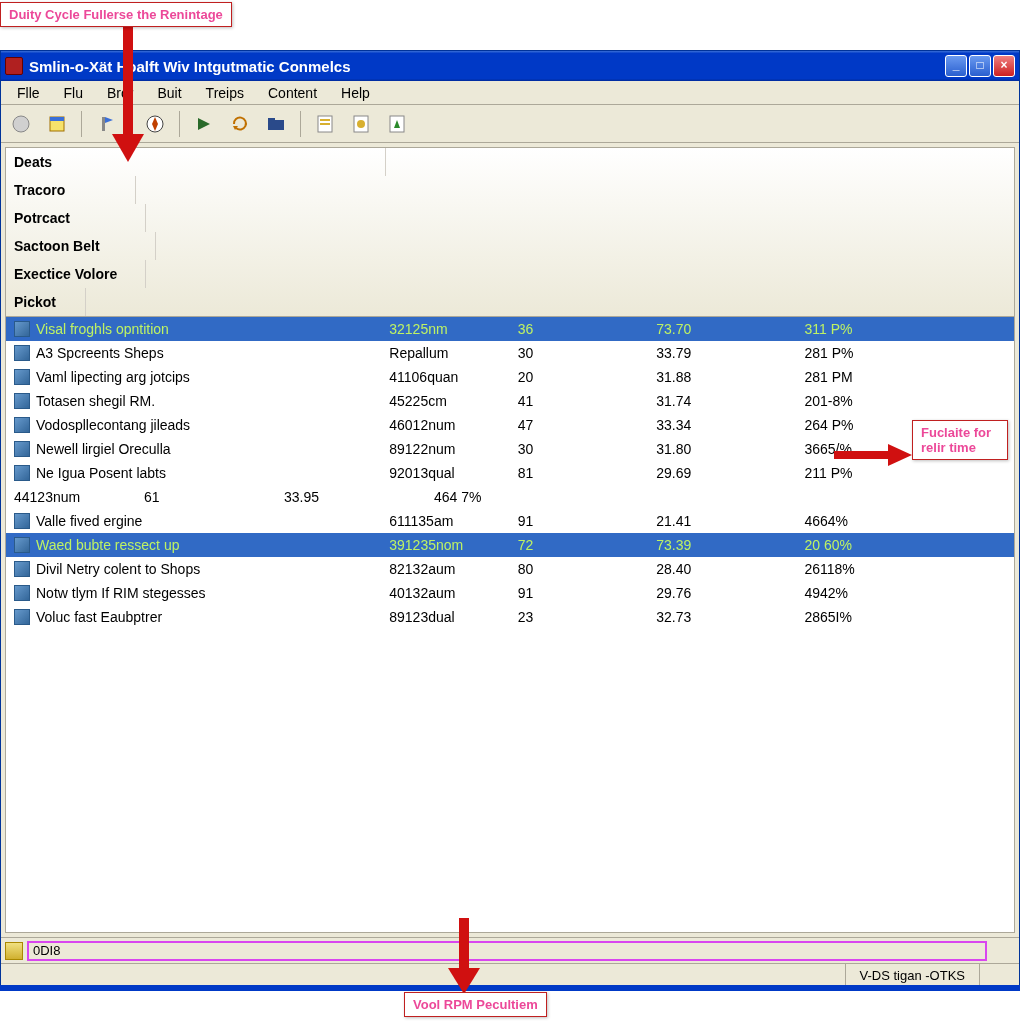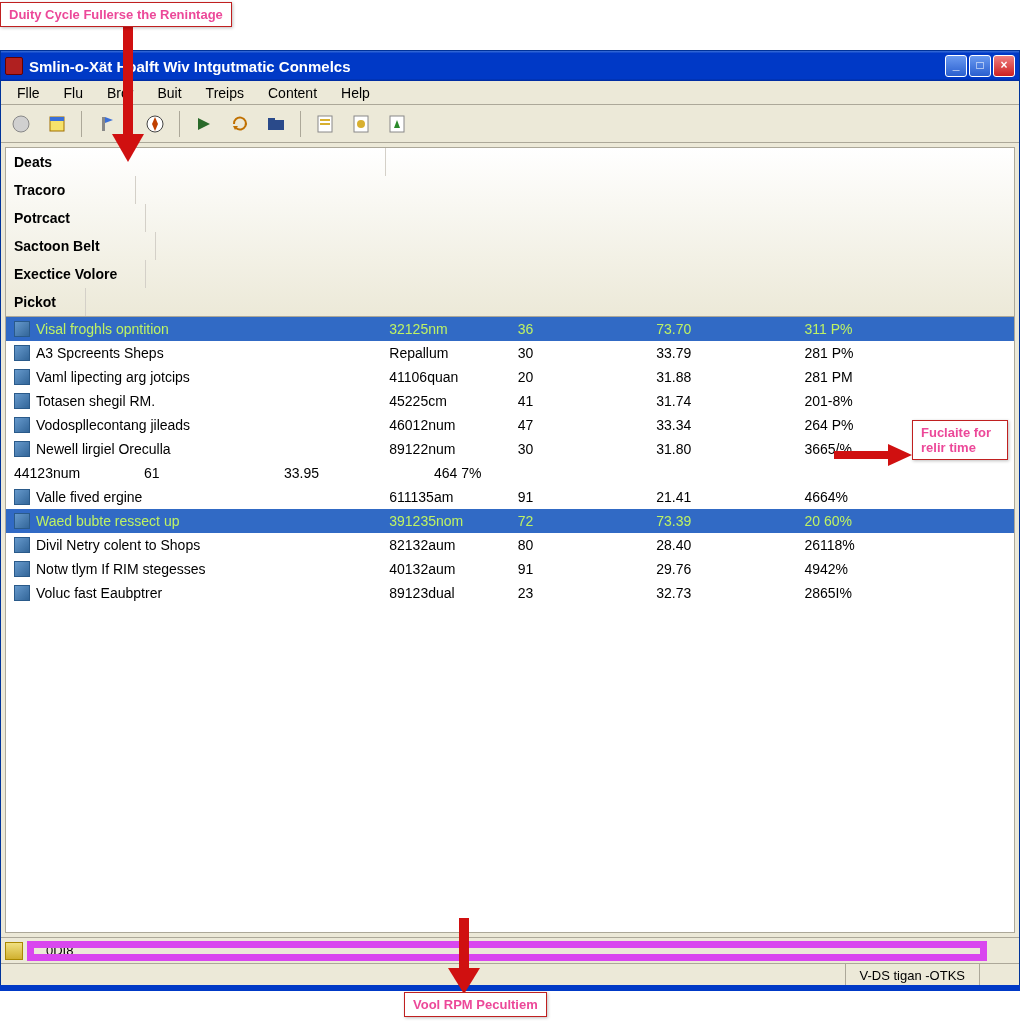--- a/index.html
+++ b/index.html
@@ -147,24 +147,24 @@
     padding: 0 4px;
     font-size: 13px;
     gap: 4px;
   }
   .status-icon {
     width: 18px; height: 18px;
     background: linear-gradient(to bottom, #f0e080, #d0b030);
     border: 1px solid #aa8800;
   }
   .statusbar-top input {
-    border: 7px solid #d946ef;
+    border: 2px solid #d946ef;
     height: 20px;
     width: 960px;
-    padding: 0 12px;
+    padding: 0 4px;
     font-size: 13px;
     background: #ece9d8;
   }
   .statusbar-bottom {
     position: absolute;
     bottom: 2px;
     left: 0;
     right: 0;
     height: 24px;
     border-top: 1px solid #aca899;
@@ -398,20 +398,31 @@
             <span class="row-icon"></span>
             <span>Newell lirgiel Oreculla</span>
           </div>
           <div class="col c2">89122num</div>
           <div class="col c3">30</div>
           <div class="col c4">31.80</div>
           <div class="col c5">3665/%</div>
           <div class="col c6"></div>
         </div>
         <div class="row">
+          <div class="col c1">
+            <span class="row-icon"></span>
+            <span>Ne Igua Posent labts</span>
+          </div>
+          <div class="col c2">92013qual</div>
+          <div class="col c3">81</div>
+          <div class="col c4">29.69</div>
+          <div class="col c5">211 P%</div>
+          <div class="col c6"></div>
+        </div>
+        <div class="row">
           <div class="col c2">44123num</div>
           <div class="col c3">61</div>
           <div class="col c4">33.95</div>
           <div class="col c5">464 7%</div>
           <div class="col c6"></div>
         </div>
         <div class="row">
           <div class="col c1">
             <span class="row-icon"></span>
             <span>Valle fived ergine</span>

